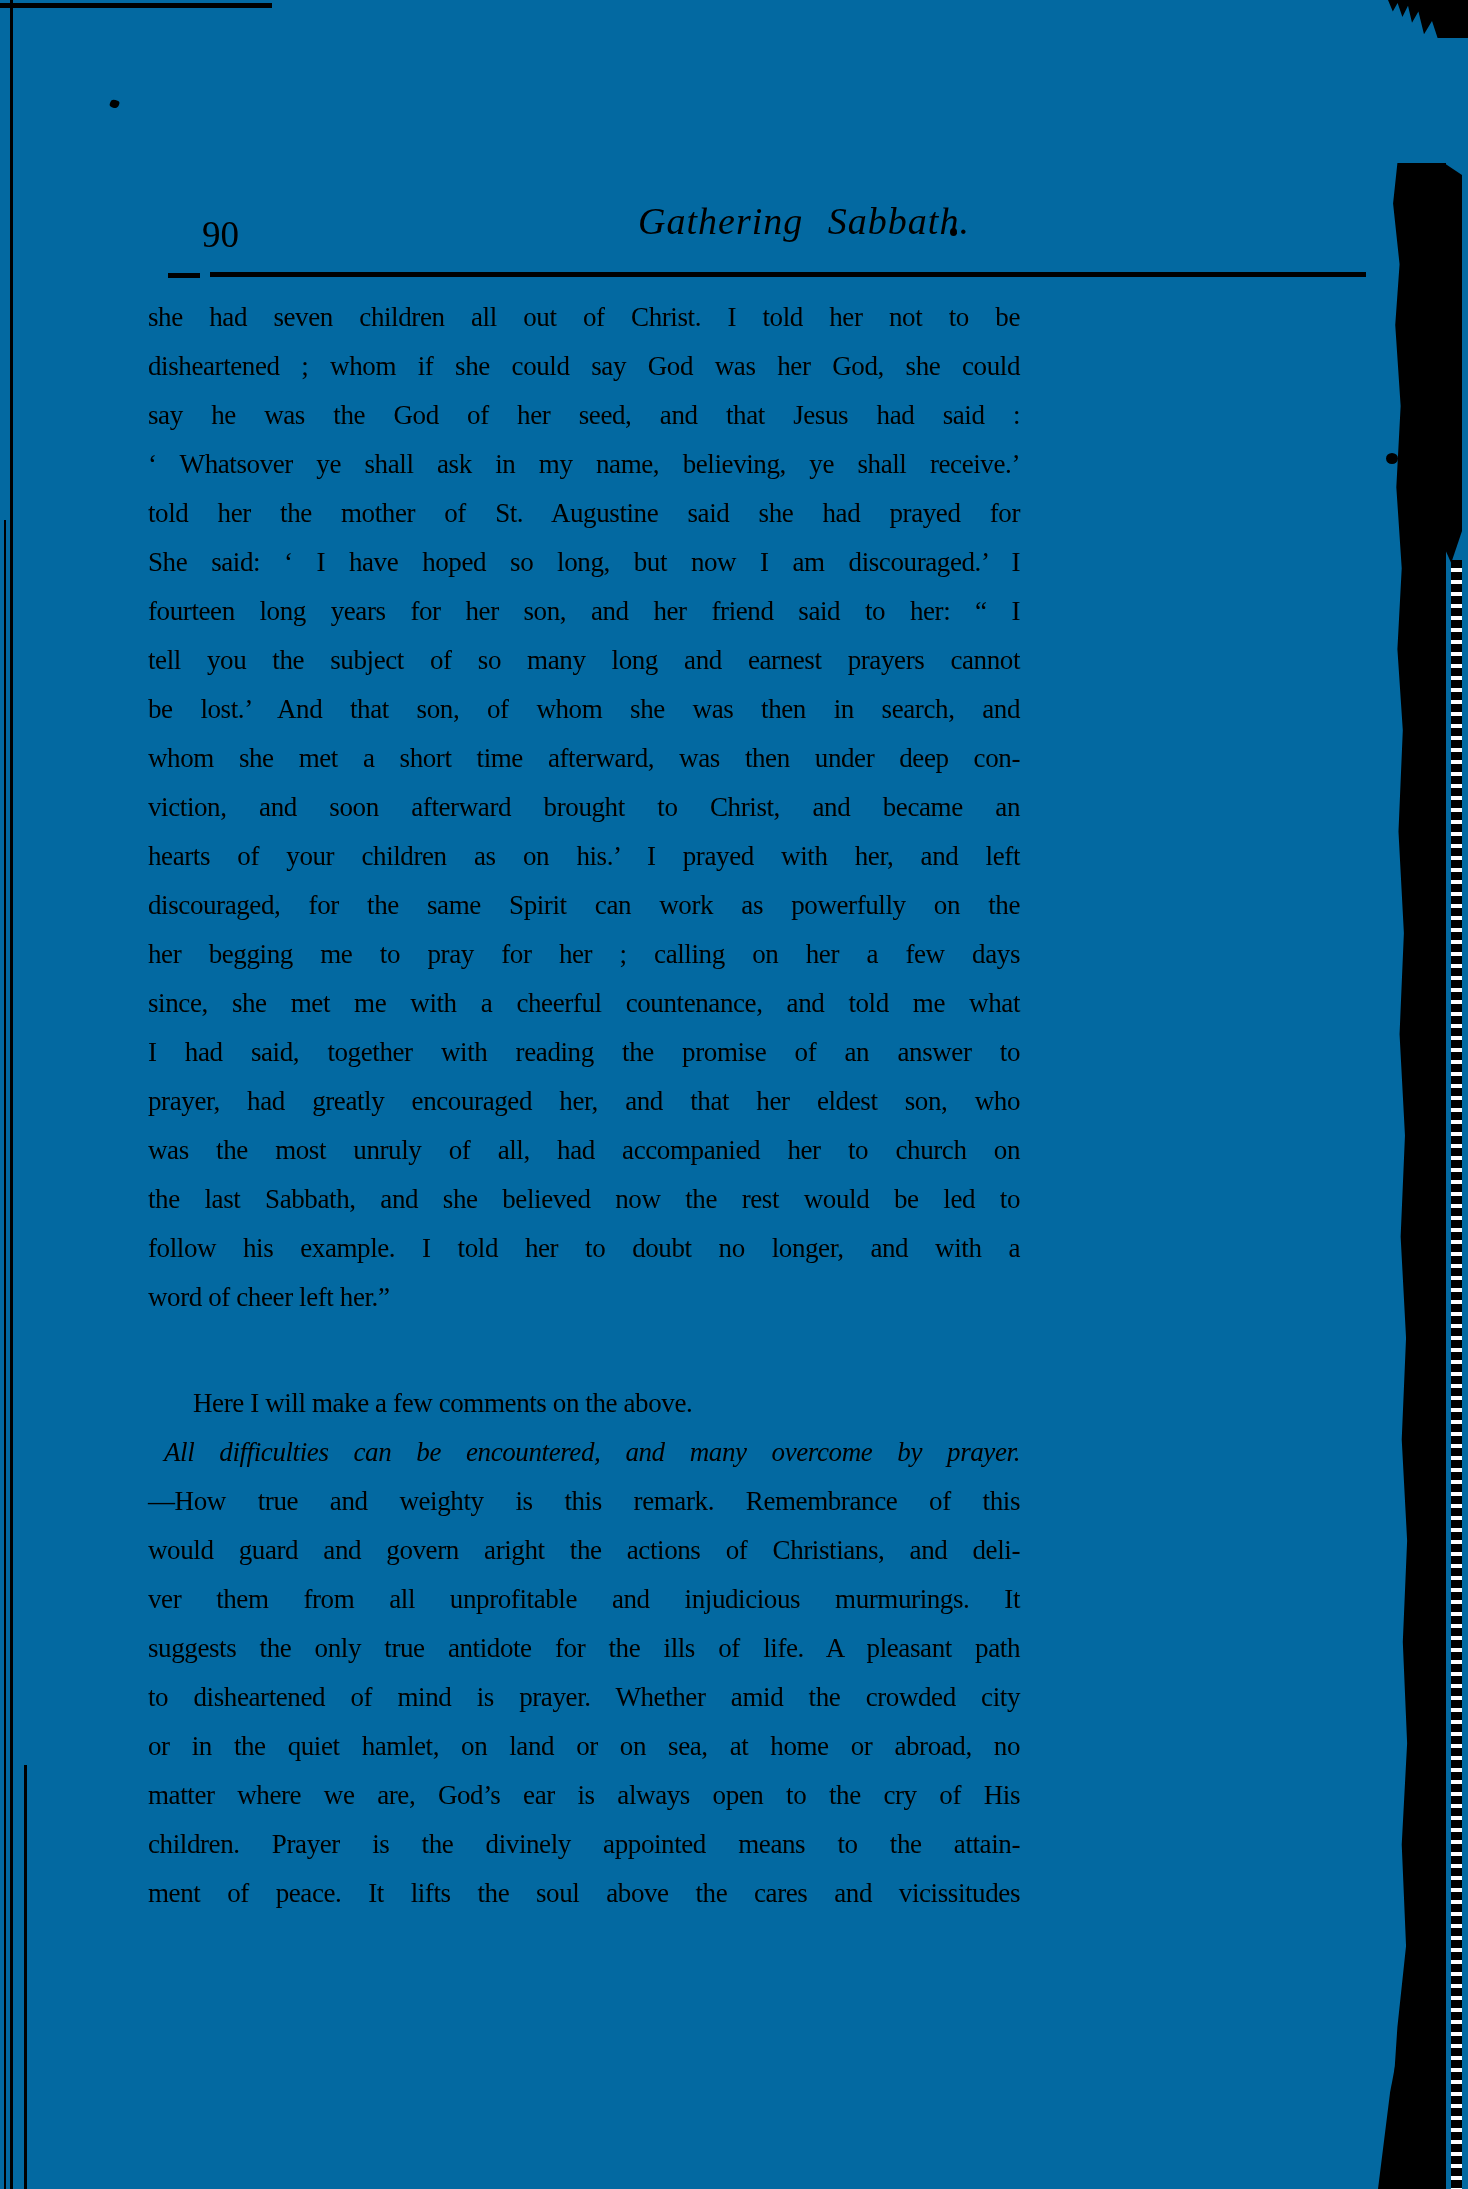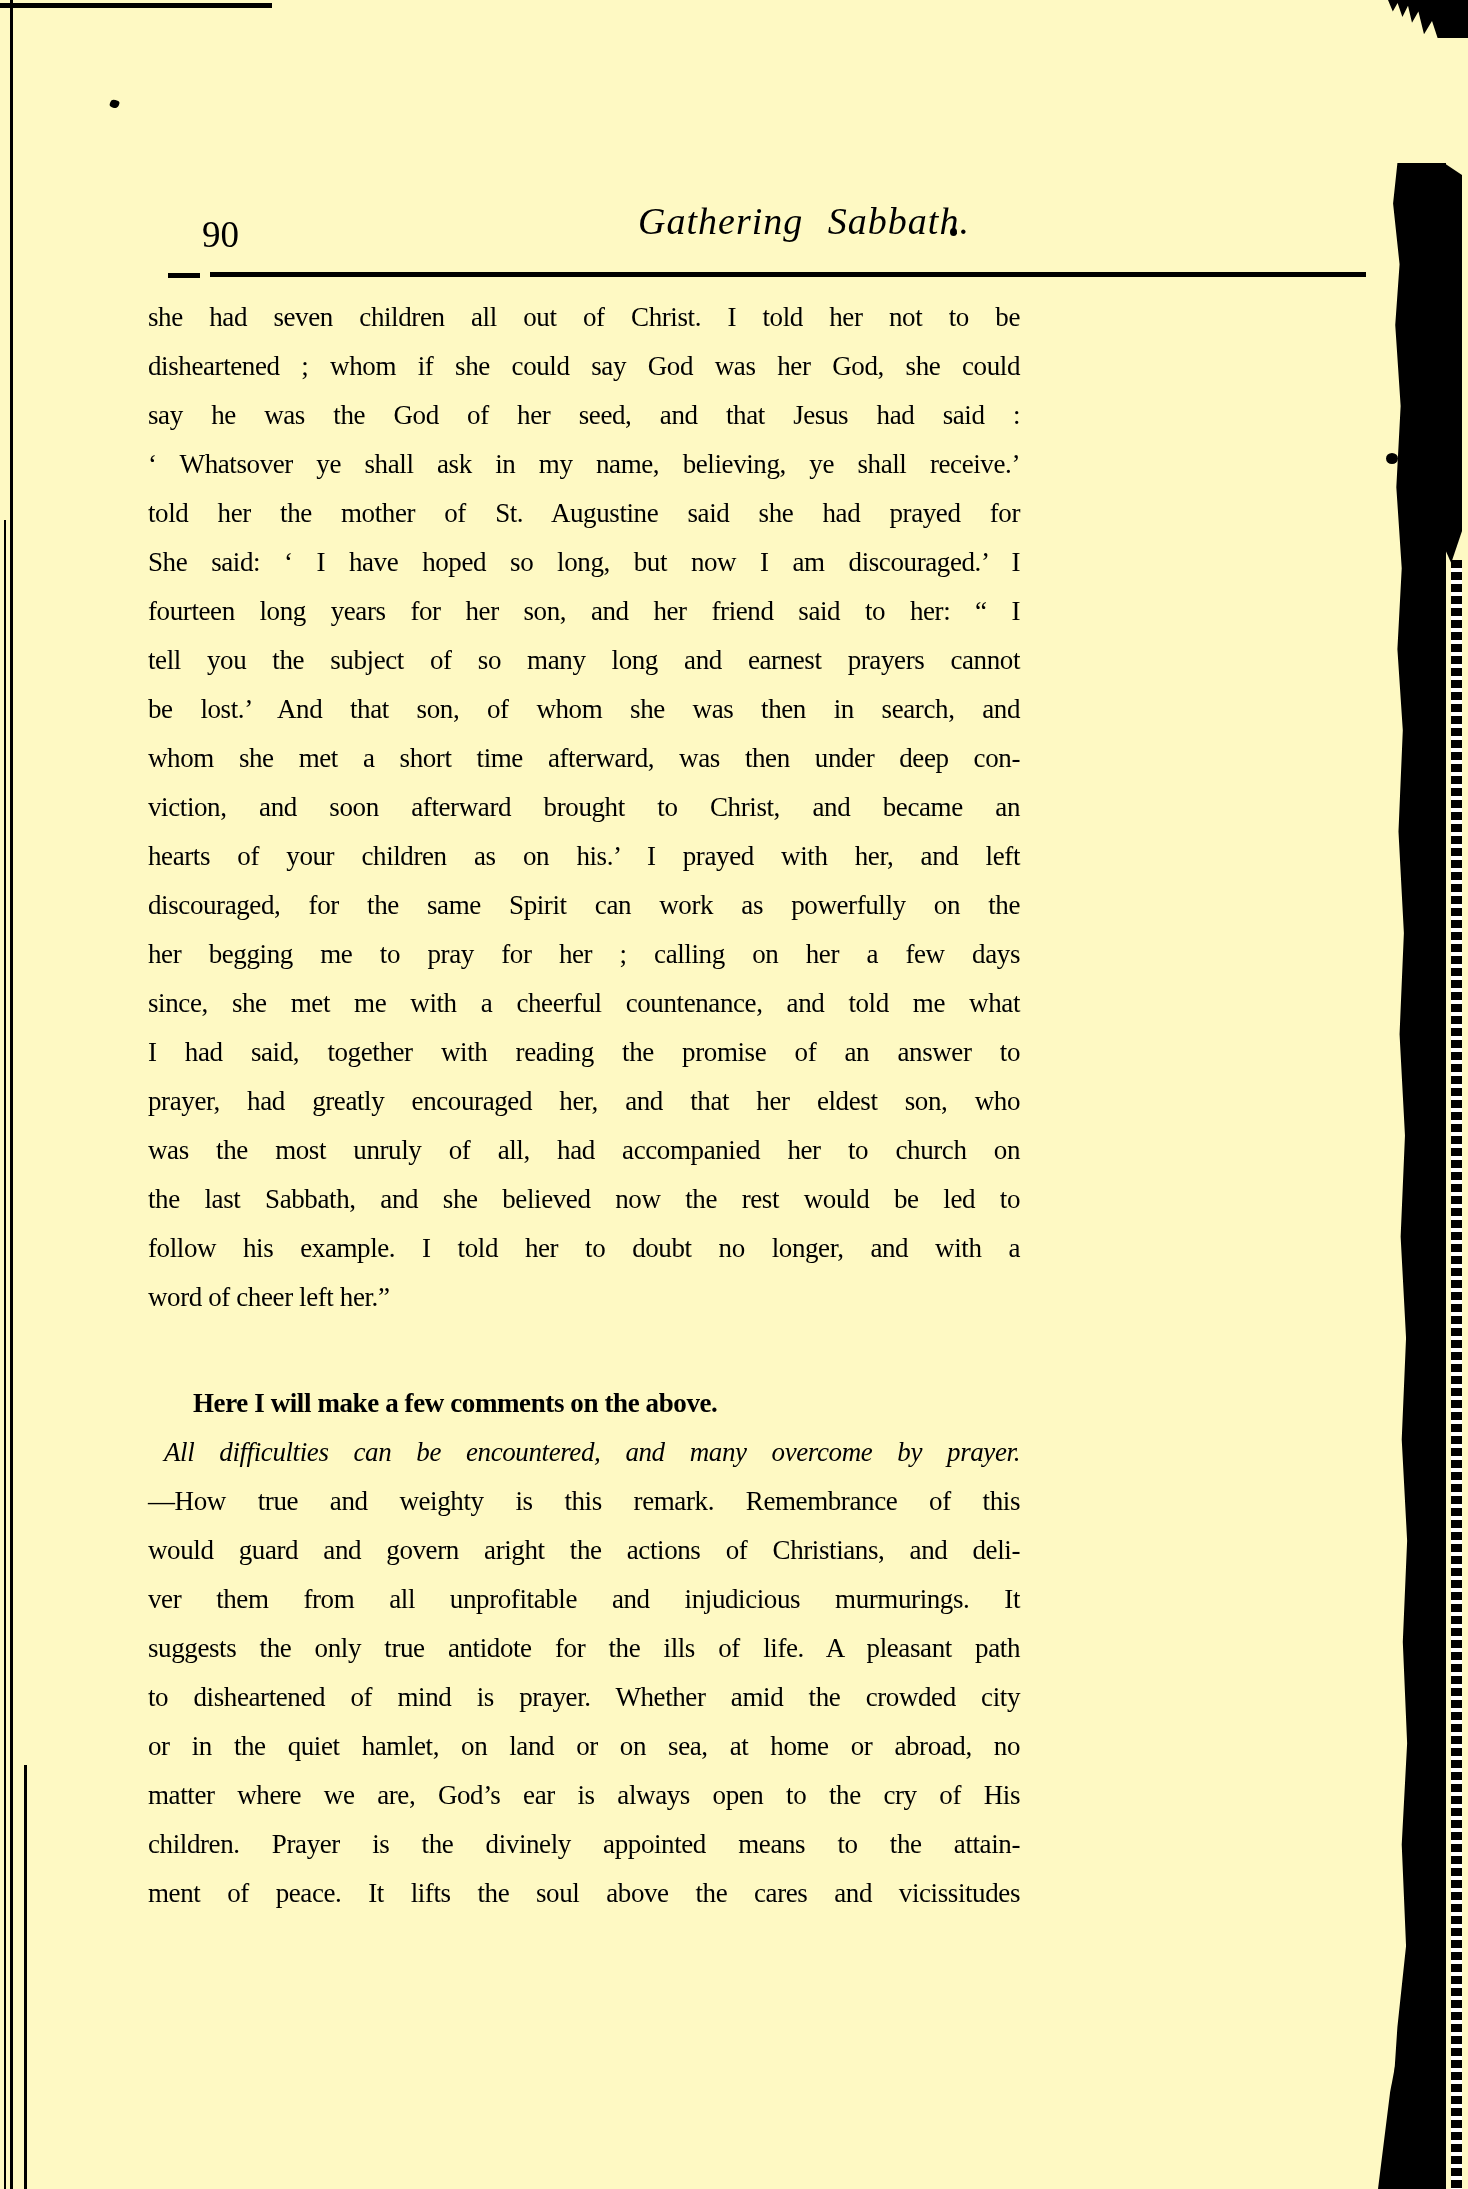--- a/index.html
+++ b/index.html
@@ -1,17 +1,17 @@
 <!DOCTYPE html>
 <html><head>
 <meta charset="utf-8">
 <style>
   html,body{margin:0;padding:0;background:#e8e8e8;}
   .page{
-    position:relative;width:1468px;height:2189px;background:#fef9c3;
+    position:relative;width:1468px;height:2189px;background:#0369a1;
     overflow:hidden;color:#000;
     font-family:"Liberation Serif","DejaVu Serif",serif;
   }
   
   .art{position:absolute;background:#000;}
   .top-border{left:0;top:3px;width:272px;height:5px;}
   .left-line-1{left:10px;top:0;width:3px;height:2189px;}
   .left-line-2{left:4px;top:520px;width:2px;height:1669px;}
   .left-line-3{left:24px;top:1765px;width:3px;height:424px;}
   .corner-tear{
@@ -45,21 +45,21 @@
   }
   .rule-dash{position:absolute;left:168px;top:273px;width:32px;height:5px;background:#000;}
   .rule-main{position:absolute;left:210px;top:272px;width:1156px;height:5px;background:#000;}
   
   .text-block{
     position:absolute;left:148px;top:293px;width:872px;
     font-size:27px;letter-spacing:-0.4px;
   }
   .line{height:49px;line-height:49px;}
   .just{text-align:justify;text-align-last:justify;}
-  .comment-line{margin-top:57px;text-indent:45px;font-weight:bold;}
+  .comment-line{margin-top:57px;text-indent:45px;}
   .italic-line{font-style:italic;text-indent:16px;}
 </style>
 </head>
 <body>
 
 <div class="page">
 
   <div class="art top-border"></div>
   <div class="art left-line-1"></div>
   <div class="art left-line-2"></div>

